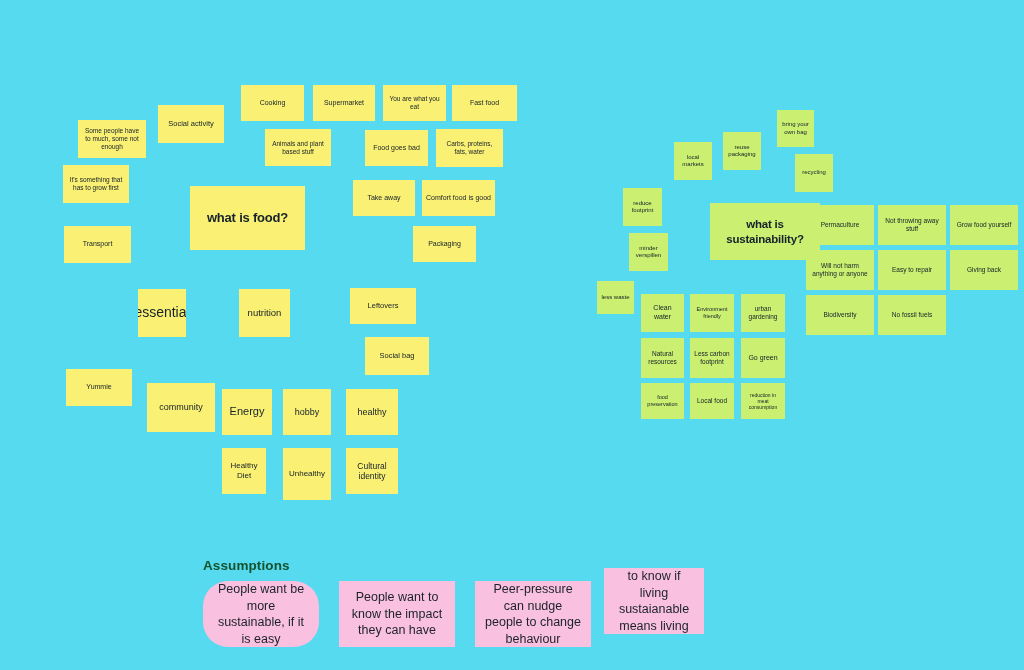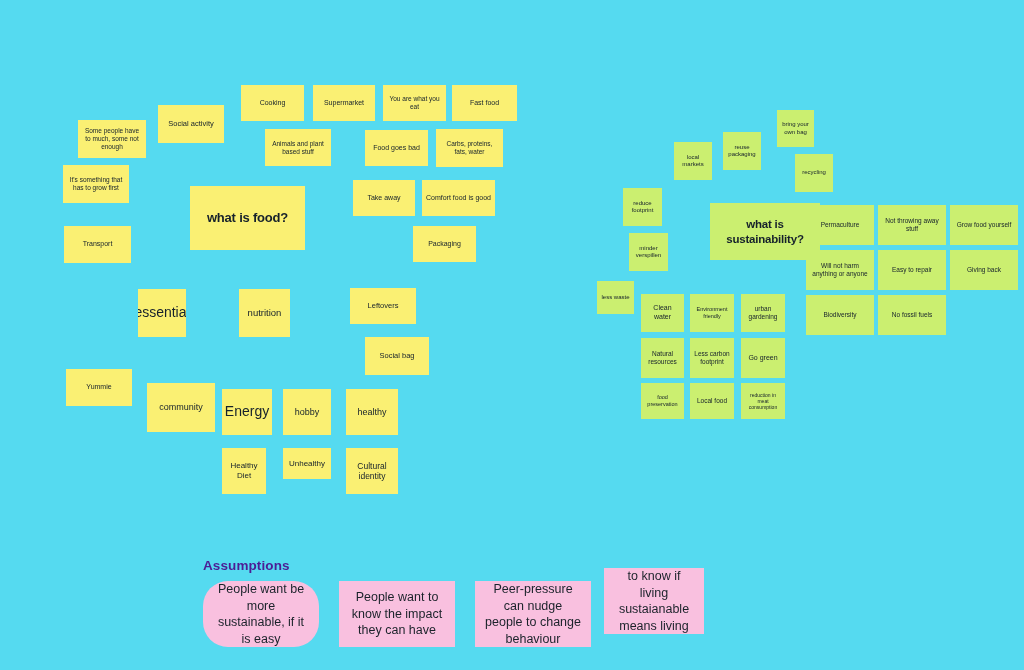--- a/index.html
+++ b/index.html
@@ -28,21 +28,21 @@
   .yellow{background:#FAF073;}
   .green{background:#CBEF70;}
   .pink{background:#F9C0DF;}
   .hub{
     font-weight:bold;
     letter-spacing:-0.2px;
   }
   .section-title{
     position:absolute;
     font-weight:bold;
-    color:#4c1d95;
+    color:#14532d;
     font-size:13.5px;
     letter-spacing:0.1px;
   }
   .assumption{
     font-size:12.5px;
     line-height:1.32;
     padding:6px 9px;
     color:#1b222a;
   }
 </style>
@@ -86,29 +86,29 @@
   <div class="note yellow" style="left:239px;top:289px;width:51px;height:48px;font-size:9.5px;">nutrition</div>
 
   <div class="note yellow" style="left:350px;top:288px;width:66px;height:36px;font-size:7.5px;">Leftovers</div>
 
   <div class="note yellow" style="left:365px;top:337px;width:64px;height:38px;font-size:7.5px;">Social bag</div>
 
   <div class="note yellow" style="left:66px;top:369px;width:66px;height:37px;font-size:7px;">Yummie</div>
 
   <div class="note yellow" style="left:147px;top:383px;width:68px;height:49px;font-size:9px;">community</div>
 
-  <div class="note yellow" style="left:222px;top:389px;width:50px;height:46px;font-size:14px;">Energy</div>
+  <div class="note yellow" style="left:222px;top:389px;width:50px;height:46px;font-size:11px;">Energy</div>
 
   <div class="note yellow" style="left:283px;top:389px;width:48px;height:46px;font-size:9px;">hobby</div>
 
   <div class="note yellow" style="left:346px;top:389px;width:52px;height:46px;font-size:9px;">healthy</div>
 
   <div class="note yellow" style="left:222px;top:448px;width:44px;height:46px;font-size:8px;">Healthy Diet</div>
 
-  <div class="note yellow" style="left:283px;top:448px;width:48px;height:31px;font-size:8px;">Unhealthy</div>
+  <div class="note yellow" style="left:283px;top:448px;width:48px;height:52px;font-size:8px;">Unhealthy</div>
 
   <div class="note yellow" style="left:346px;top:448px;width:52px;height:46px;font-size:8.5px;">Cultural identity</div>
 
   <div class="note green" style="left:777px;top:110px;width:37px;height:37px;font-size:6px;">bring your own bag</div>
 
   <div class="note green" style="left:723px;top:132px;width:38px;height:38px;font-size:6px;">reuse packaging</div>
 
   <div class="note green" style="left:674px;top:142px;width:38px;height:38px;font-size:6px;">local markets</div>
 
   <div class="note green" style="left:795px;top:154px;width:38px;height:38px;font-size:6px;">recycling</div>

